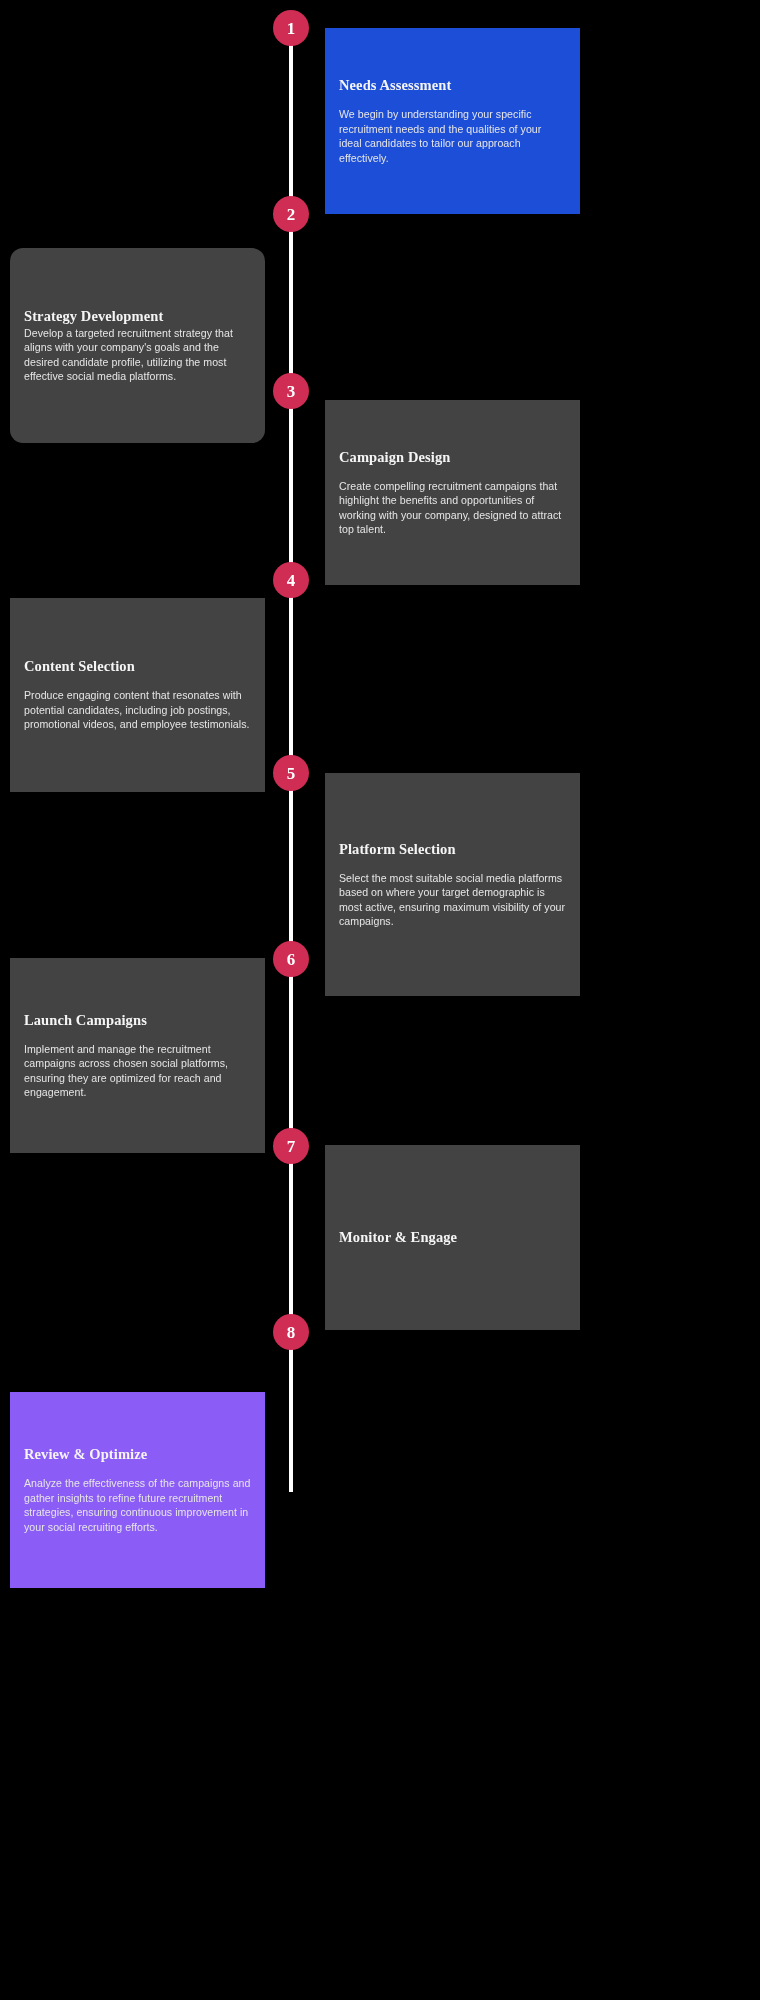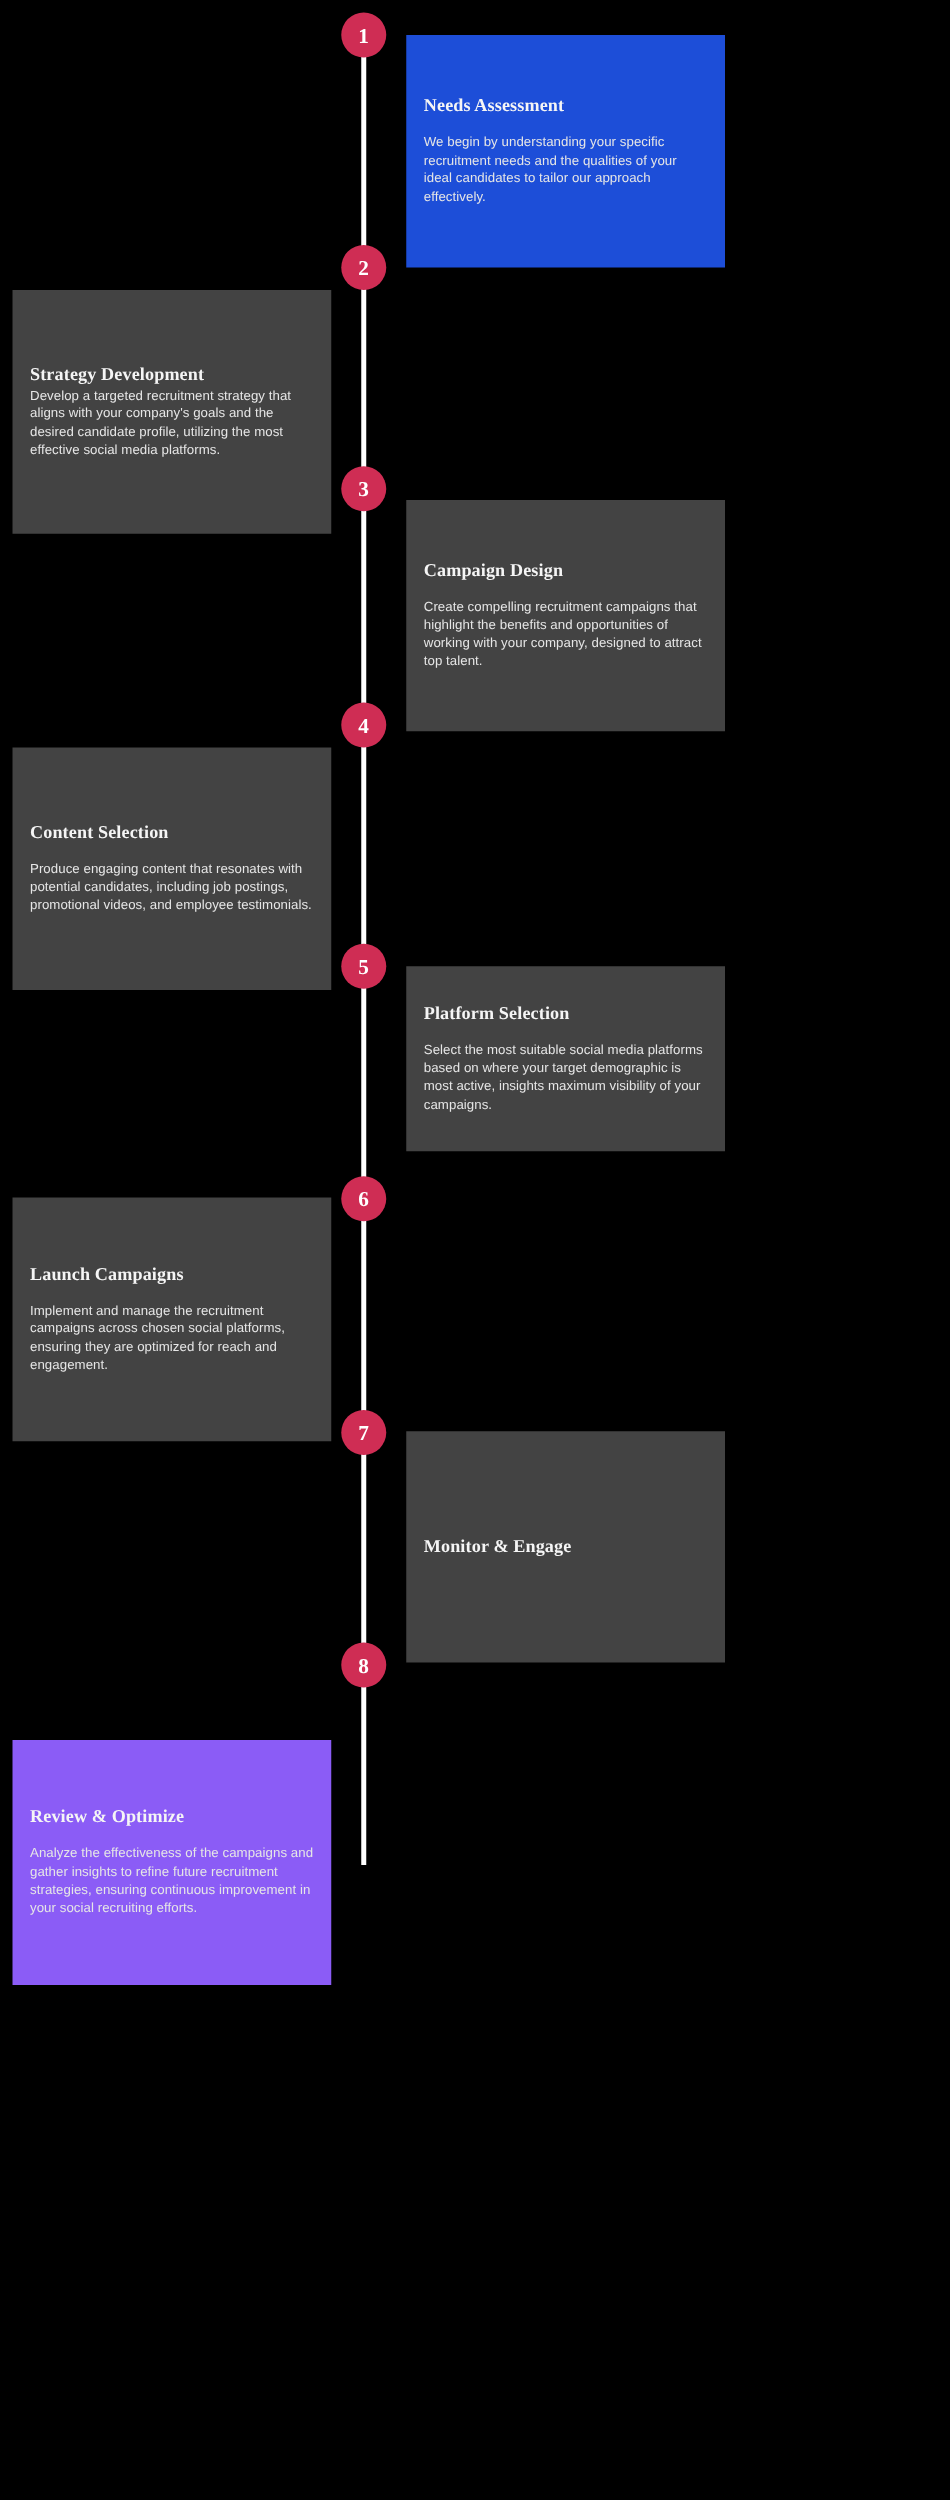--- a/index.html
+++ b/index.html
@@ -97,21 +97,21 @@
         <div style="position: absolute; left: 14px; right: 14px; top: 50%; transform: translateY(-50%);">
           <div class="card-title" style="color: rgb(245, 245, 245);">Needs Assessment</div>
           <div class="card-body" style="color: rgb(230, 230, 230); margin-top: 13px;">We begin by understanding your specific recruitment needs and the qualities of your ideal candidates to tailor our approach effectively.</div>
         </div>
       </div>
       <div class="marker" style="top: 10px; background: rgb(207, 45, 84);">
         <span class="marker-num">1</span>
       </div>
     </div>
     <div class="step" style="top: 0px;">
-      <div class="card left" style="top: 232px; height: 195px; background: rgb(67, 67, 67);">
+      <div class="card left" style="top: 248px; height: 195px; background: rgb(67, 67, 67); border-radius: 13px;">
         <div style="position: absolute; left: 14px; right: 14px; top: 50%; transform: translateY(-50%);">
           <div class="card-title" style="color: rgb(245, 245, 245);">Strategy Development</div>
           <div class="card-body" style="color: rgb(230, 230, 230); margin-top: 1px;">Develop a targeted recruitment strategy that aligns with your company's goals and the desired candidate profile, utilizing the most effective social media platforms.</div>
         </div>
       </div>
       <div class="marker" style="top: 196px; background: rgb(207, 45, 84);">
         <span class="marker-num">2</span>
       </div>
     </div>
     <div class="step" style="top: 0px;">
@@ -130,24 +130,24 @@
         <div style="position: absolute; left: 14px; right: 14px; top: 50%; transform: translateY(-50%);">
           <div class="card-title" style="color: rgb(245, 245, 245);">Content Selection</div>
           <div class="card-body" style="color: rgb(230, 230, 230); margin-top: 13px;">Produce engaging content that resonates with potential candidates, including job postings, promotional videos, and employee testimonials.</div>
         </div>
       </div>
       <div class="marker" style="top: 562px; background: rgb(207, 45, 84);">
         <span class="marker-num">4</span>
       </div>
     </div>
     <div class="step" style="top: 0px;">
-      <div class="card right" style="top: 773px; height: 148px; background: rgb(67, 67, 67);">
+      <div class="card right" style="top: 773px; height: 223px; background: rgb(67, 67, 67);">
         <div style="position: absolute; left: 14px; right: 14px; top: 50%; transform: translateY(-50%);">
           <div class="card-title" style="color: rgb(245, 245, 245);">Platform Selection</div>
-          <div class="card-body" style="color: rgb(230, 230, 230); margin-top: 13px;">Select the most suitable social media platforms based on where your target demographic is most active, insights maximum visibility of your campaigns.</div>
+          <div class="card-body" style="color: rgb(230, 230, 230); margin-top: 13px;">Select the most suitable social media platforms based on where your target demographic is most active, ensuring maximum visibility of your campaigns.</div>
         </div>
       </div>
       <div class="marker" style="top: 755px; background: rgb(207, 45, 84);">
         <span class="marker-num">5</span>
       </div>
     </div>
     <div class="step" style="top: 0px;">
       <div class="card left" style="top: 958px; height: 195px; background: rgb(67, 67, 67);">
         <div style="position: absolute; left: 14px; right: 14px; top: 50%; transform: translateY(-50%);">
           <div class="card-title" style="color: rgb(245, 245, 245);">Launch Campaigns</div>

